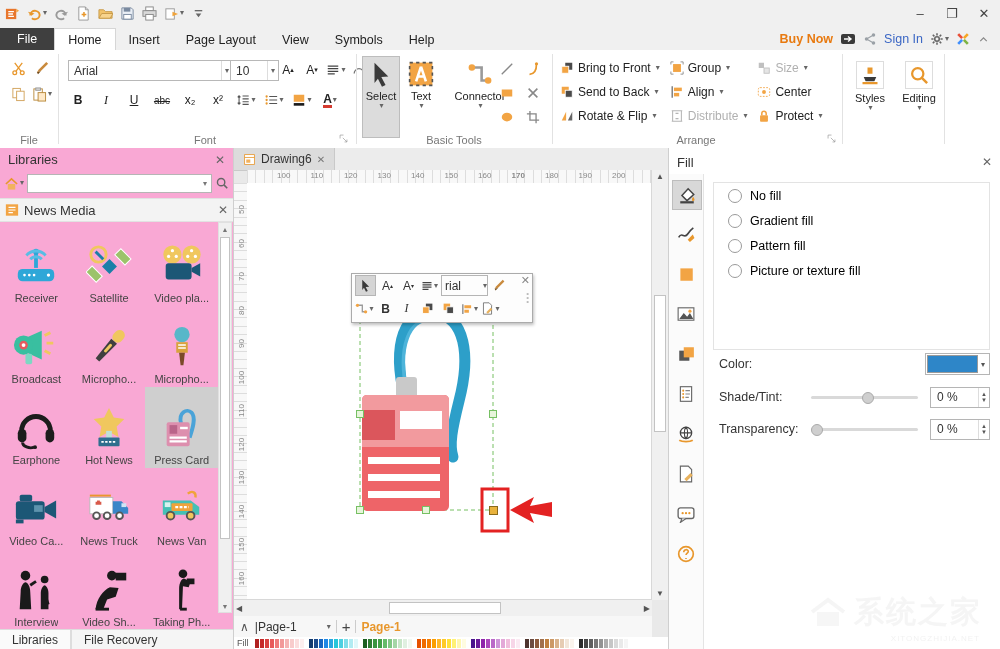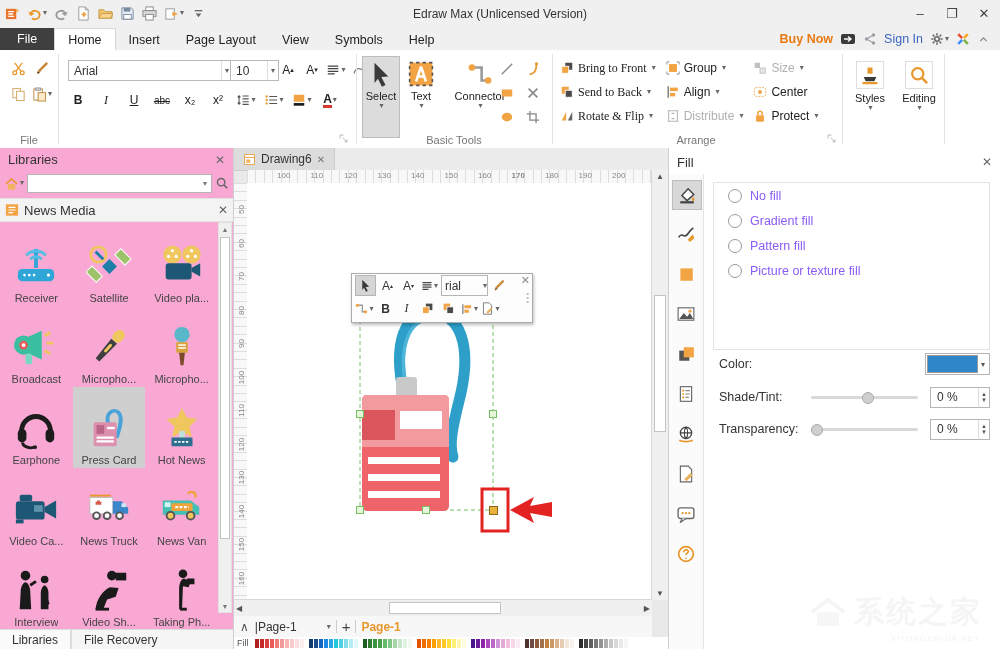--- a/index.html
+++ b/index.html
@@ -79,21 +79,21 @@
   .mtb .pressed{background:#d5d5d5;border:1px solid #b5b5b5}
   .mtb-x{position:absolute;right:2px;top:0;color:#888;font-size:11px}
   .mtb-dots{position:absolute;right:3px;top:18px;color:#bbb;font-size:8px;line-height:4px}
   
   .rightpanel{position:absolute;left:668px;top:148px;right:0;bottom:0;background:#fff;border-left:1px solid #cfcfcf}
   .fp-head{position:absolute;left:8px;top:4px;right:8px;height:20px;display:flex;align-items:center;font-size:13px;color:#333}
   .sidestrip{position:absolute;left:0;top:26px;width:34px;bottom:0;background:#fbfbfb;border-right:1px solid #e4e4e4}
   .sideicon{position:absolute;left:3px;width:28px;height:28px;display:flex;align-items:center;justify-content:center}
   .sideicon.selected{background:#d8d8d8;border:1px solid #bdbdbd}
   .optbox{position:absolute;left:44px;top:34px;right:10px;height:166px;border:1px solid #e3e3e3;background:#fff}
-  .fopt{display:flex;align-items:center;gap:8px;height:25px;padding-left:14px;font-size:12.5px;color:#8b5cf6}
+  .fopt{display:flex;align-items:center;gap:8px;height:25px;padding-left:14px;font-size:12.5px;color:#000000}
   .radio{width:12px;height:12px;border-radius:50%;border:1px solid #9a9a9a;background:#fff;position:relative}
   .radio.sel::after{content:"";position:absolute;left:3px;top:3px;width:4px;height:4px;border-radius:50%;background:#666}
   .ctlrow{position:absolute;left:50px;right:10px;height:20px;display:flex;align-items:center;font-size:12.5px;color:#333}
   .ctlrow .lbl{width:92px}
   .slider{position:relative;height:3px;background:#d9d9d9;border-radius:2px;flex:1;margin-right:12px}
   .slider .knob{position:absolute;top:-4px;width:10px;height:10px;border-radius:50%;background:#cfcfcf;border:1px solid #aaa}
   .spin{width:58px;height:19px;border:1px solid #b5b5b5;background:#fff;display:flex;align-items:center;font-size:12px}
   .spin .v{flex:1;padding-left:6px}
   .spin .ud{display:flex;flex-direction:column;border-left:1px solid #ddd;height:100%;justify-content:center;font-size:6px;color:#555;padding:0 2px;line-height:6px}
   .swatch{width:49px;height:16px;background:#2e86c8;border:1px solid #9a9a9a}
@@ -164,21 +164,20 @@
           </svg>
           <span class="caret">▾</span>
         </span>
         <span class="qbtn">
           <svg viewBox="0 0 16 16" width="15" height="15">
             <path d="M4 5h8" stroke="#666" stroke-width="1.4"></path>
             <path d="M5 8l3 4 3-4z" fill="#666"></path>
           </svg>
         </span>
       </div>
-    <div class="apptitle">Edraw Max (Unlicensed Version)</div>
     <div class="winbtns">
       <div class="winbtn">–</div>
       <div class="winbtn">❐</div>
       <div class="winbtn">✕</div>
     </div>
   </div>
 
   <div class="tabrow">
     <div class="tab file">File</div>
     <span id="tabs" style="display:flex">
@@ -331,20 +330,21 @@
             <rect x="2" y="2" width="12" height="8" fill="#f2a444"></rect>
             <rect x="2" y="11.5" width="12" height="3" fill="#1a1a1a"></rect>
           </svg>
           <span class="caret">▾</span>
         </div>
         <div class="sbtn" style="left: 320px; top: 40px;">
           <span style="font-weight:bold;border-bottom:3px solid #d43a2f;line-height:12px">A</span>
           <span class="caret">▾</span>
         </div>
       </div>
+    <div class="glabel" style="left:58px;width:294px">Font</div>
     <div class="launcher" style="left:338px"><span id="i-launch1"><svg viewBox="0 0 16 16" width="11" height="11">
             <path d="M3 3h5M3 3v5" stroke="#999" fill="none"></path>
             <path d="M7 7l6 6M13 13V9.5M13 13H9.5" stroke="#999" fill="none"></path>
           </svg></span></div>
     <div class="gsep" style="left:356px"></div>
 
     <div id="bigbtns">
         <div class="bigbtn pressed" style="left: 362px; width: 36px;">
           <svg viewBox="0 0 16 16" width="26" height="26">
             <path d="M4 1l8.5 8.5-4.3.4 2.6 4.8-2.2 1.1-2.5-4.9L4 13.5z" fill="#3a3a3a"></path>
@@ -400,21 +400,21 @@
         <div class="sbtn" style="left: 523px; top: 57px;">
           <svg viewBox="0 0 16 16" width="14" height="14">
             <path d="M4.5 1v10.5H15M1 4.5h10.5V15" fill="none" stroke="#888" stroke-width="1.5"></path>
           </svg>
         </div>
       </div>
     <div class="glabel" style="left:356px;width:196px">Basic Tools</div>
     <div class="gsep" style="left:552px"></div>
 
     <div id="arrcols" style="position:absolute;left:560px;top:6px;display:flex;gap:10px">
-        <div style="display: flex; flex-direction: column; font-family: Liberation Serif, serif;">
+        <div style="display: flex; flex-direction: column;">
           <div class="arr-item">
             <svg viewBox="0 0 16 16" width="14" height="14">
               <rect x="6" y="2" width="8" height="8" fill="#4a4a4a"></rect>
               <rect x="2" y="6" width="8" height="8" fill="#f2a444" stroke="#fff"></rect>
             </svg>
             <span>Bring to Front</span>
             <span class="caret">▾</span>
           </div>
           <div class="arr-item">
             <svg viewBox="0 0 16 16" width="14" height="14">
@@ -624,38 +624,38 @@
         <div class="libitem">
           <svg viewBox="0 0 48 48" width="46" height="46">
             <path d="M9 27a15 15 0 0 1 30 0" fill="none" stroke="#1c1c1c" stroke-width="5"></path>
             <rect x="5" y="25" width="9" height="14" rx="4.5" fill="#1c1c1c"></rect>
             <rect x="34" y="25" width="9" height="14" rx="4.5" fill="#1c1c1c"></rect>
             <path d="M10 39c0 4 7 7 12 5" fill="none" stroke="#1c1c1c" stroke-width="3"></path>
             <circle cx="23" cy="44" r="2" fill="#1c1c1c"></circle>
           </svg>
           <span class="llab">Earphone</span>
         </div>
+        <div class="libitem">
+          <svg viewBox="0 0 48 48" width="46" height="46">
+            <path d="M24 3l5 10 11 1.6-8 7.8 1.9 11L24 28l-9.9 5.4 1.9-11-8-7.8L19 13z" fill="#f0c75e"></path>
+            <rect x="21" y="27" width="6" height="8" fill="#bfe0d8"></rect>
+            <rect x="13" y="34" width="22" height="9" rx="1" fill="#2e6e8e"></rect>
+            <path d="M16 38.5h16" stroke="#fff" stroke-width="2" stroke-dasharray="2.5 1.5"></path>
+          </svg>
+          <span class="llab">Hot News</span>
+        </div>
         <div class="libitem selected">
           <svg viewBox="0 0 48 48" width="46" height="46">
             <path d="M23 19C20 8 29 3 34 8c5 5 1 17-2 26" fill="none" stroke="#4aa3d8" stroke-width="4"></path>
             <rect x="8" y="18" width="24" height="25" rx="2" fill="#dd8fae"></rect>
             <rect x="11" y="21" width="8" height="9" fill="#b96489"></rect>
             <path d="M22 24h8" stroke="#fff" stroke-width="2.5"></path>
             <path d="M11 34h18M11 38h18" stroke="#fff" stroke-width="2.5"></path>
           </svg>
           <span class="llab">Press Card</span>
-        </div>
-        <div class="libitem">
-          <svg viewBox="0 0 48 48" width="46" height="46">
-            <path d="M24 3l5 10 11 1.6-8 7.8 1.9 11L24 28l-9.9 5.4 1.9-11-8-7.8L19 13z" fill="#f0c75e"></path>
-            <rect x="21" y="27" width="6" height="8" fill="#bfe0d8"></rect>
-            <rect x="13" y="34" width="22" height="9" rx="1" fill="#2e6e8e"></rect>
-            <path d="M16 38.5h16" stroke="#fff" stroke-width="2" stroke-dasharray="2.5 1.5"></path>
-          </svg>
-          <span class="llab">Hot News</span>
         </div>
         <div class="libitem">
           <svg viewBox="0 0 48 48" width="46" height="46">
             <rect x="7" y="9" width="13" height="7" rx="2" fill="#1c5776"></rect>
             <rect x="3" y="16" width="30" height="19" rx="3" fill="#1c5776"></rect>
             <path d="M33 22l12-7v19l-12-7z" fill="#1c5776"></path>
             <rect x="22" y="20" width="9" height="7" fill="#5e93ad"></rect>
             <rect x="3" y="35" width="8" height="4" fill="#1c5776"></rect>
           </svg>
           <span class="llab">Video Ca...</span>

